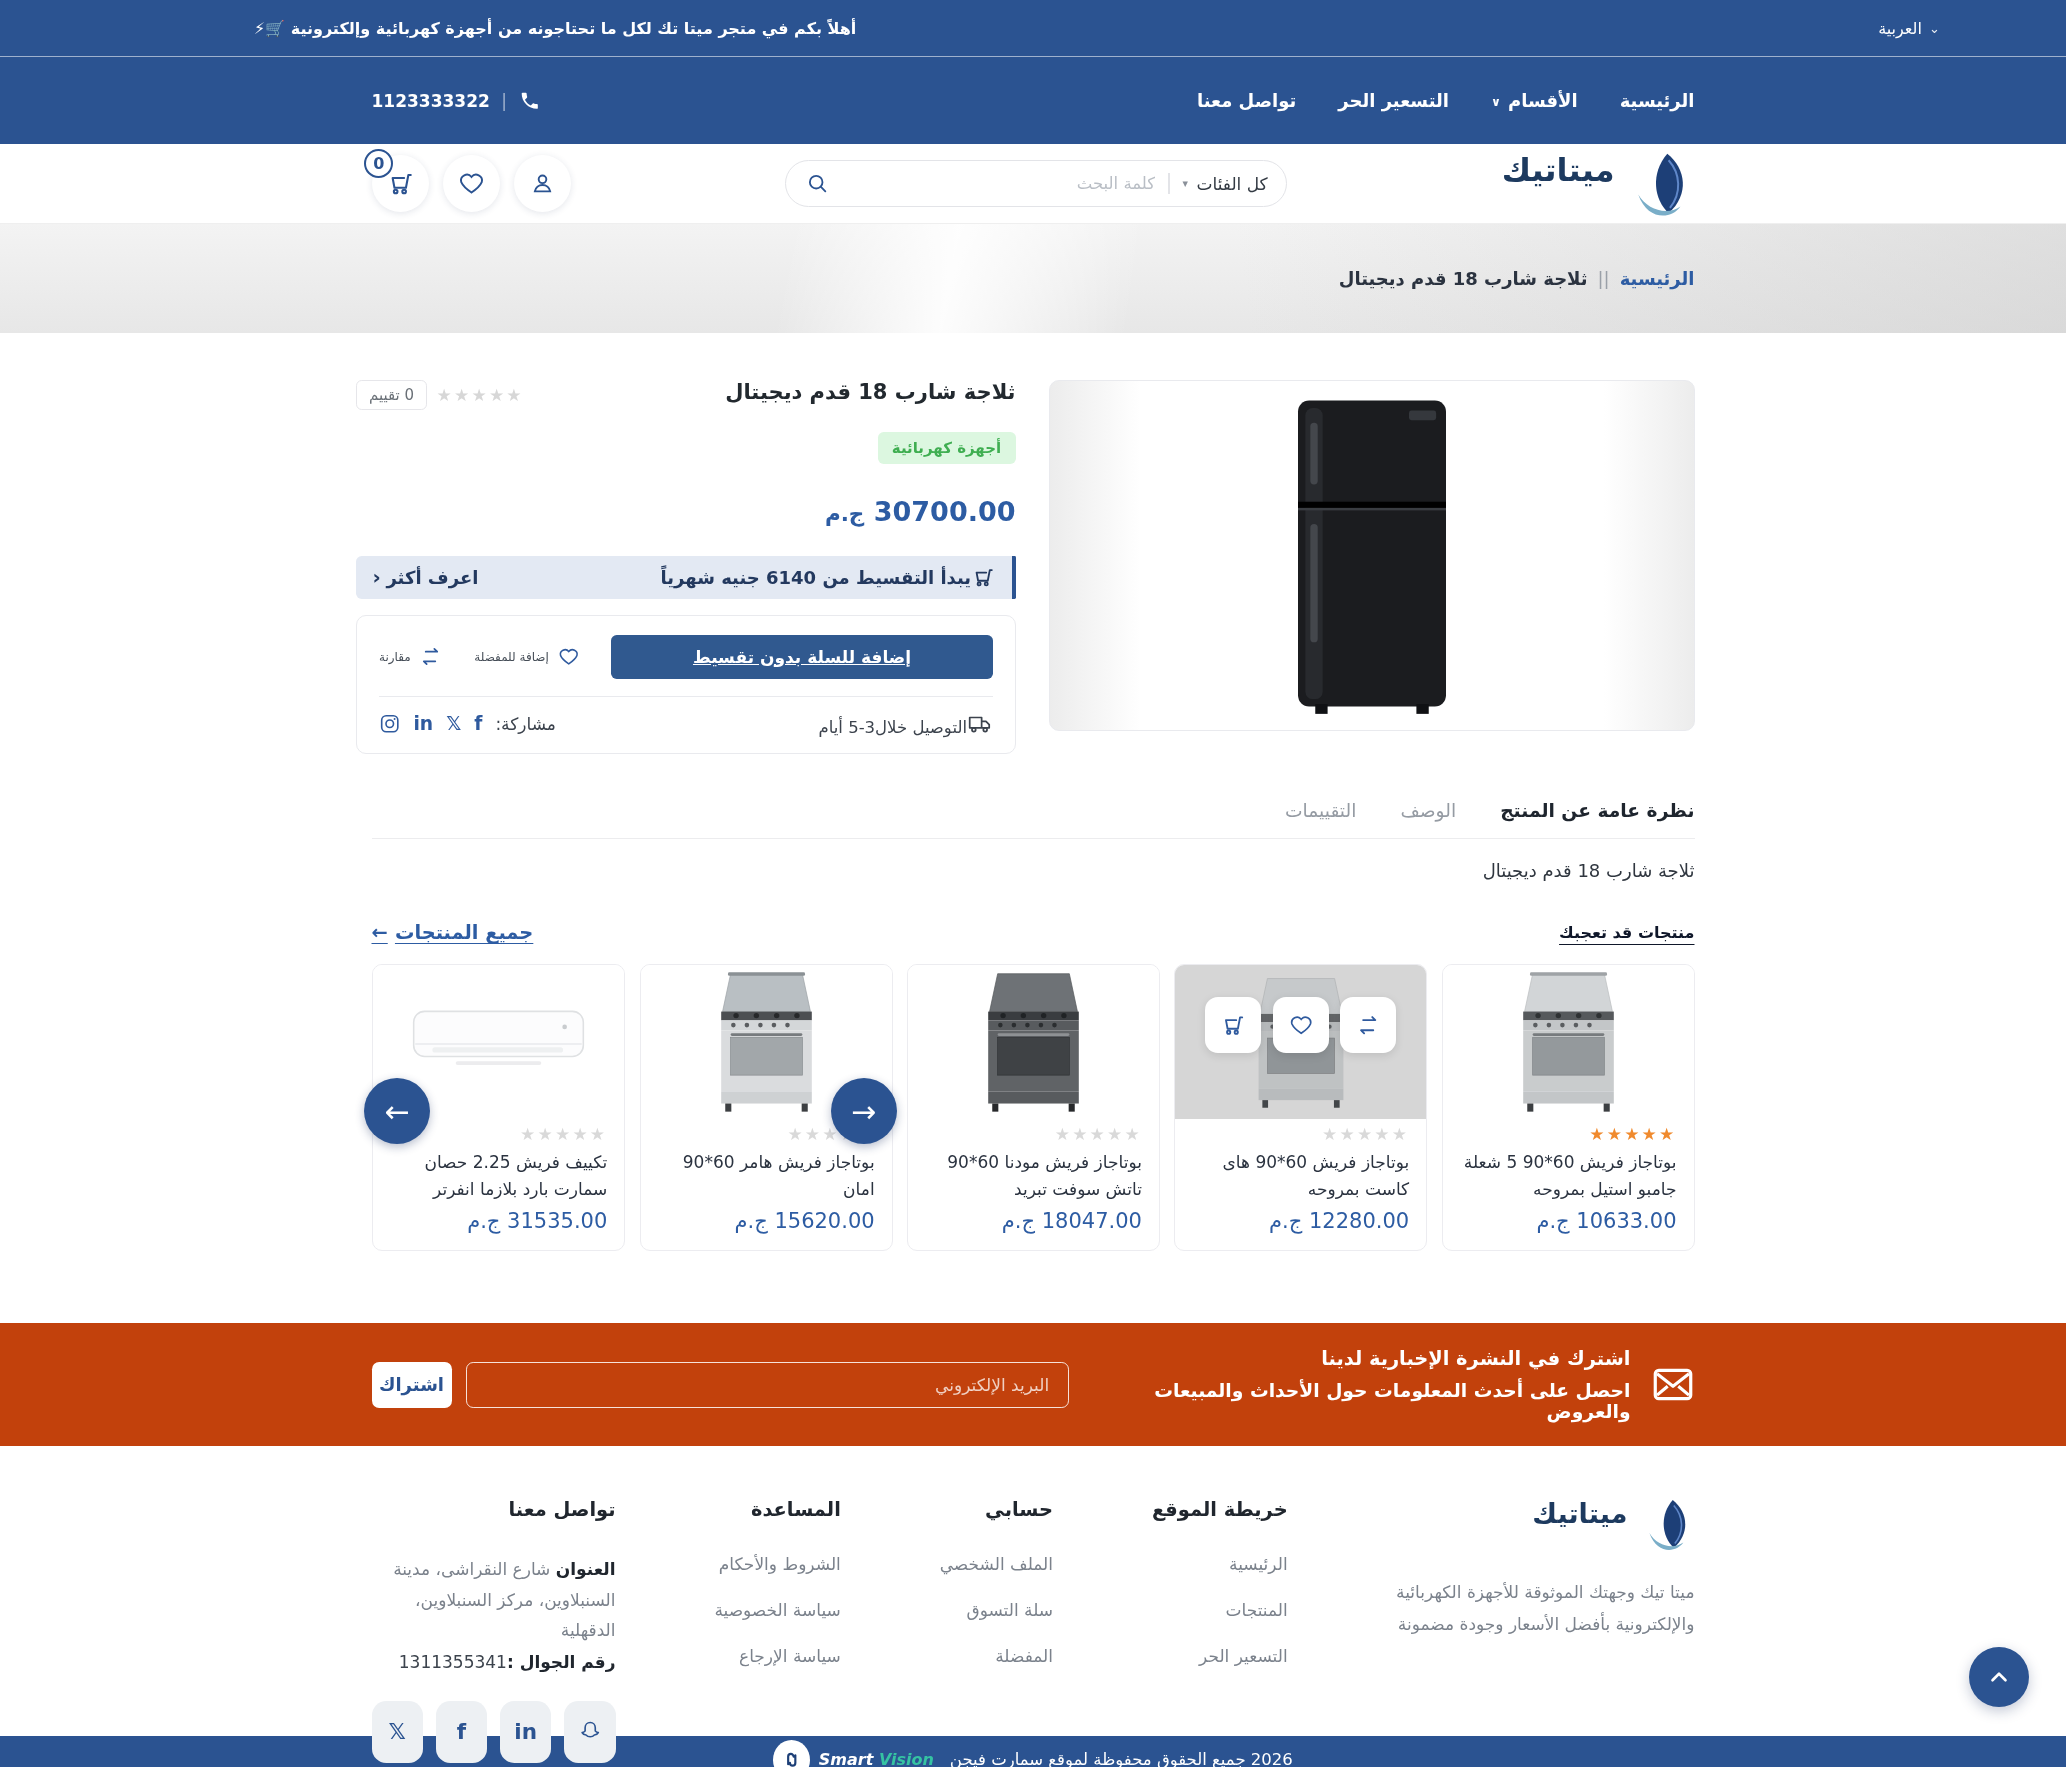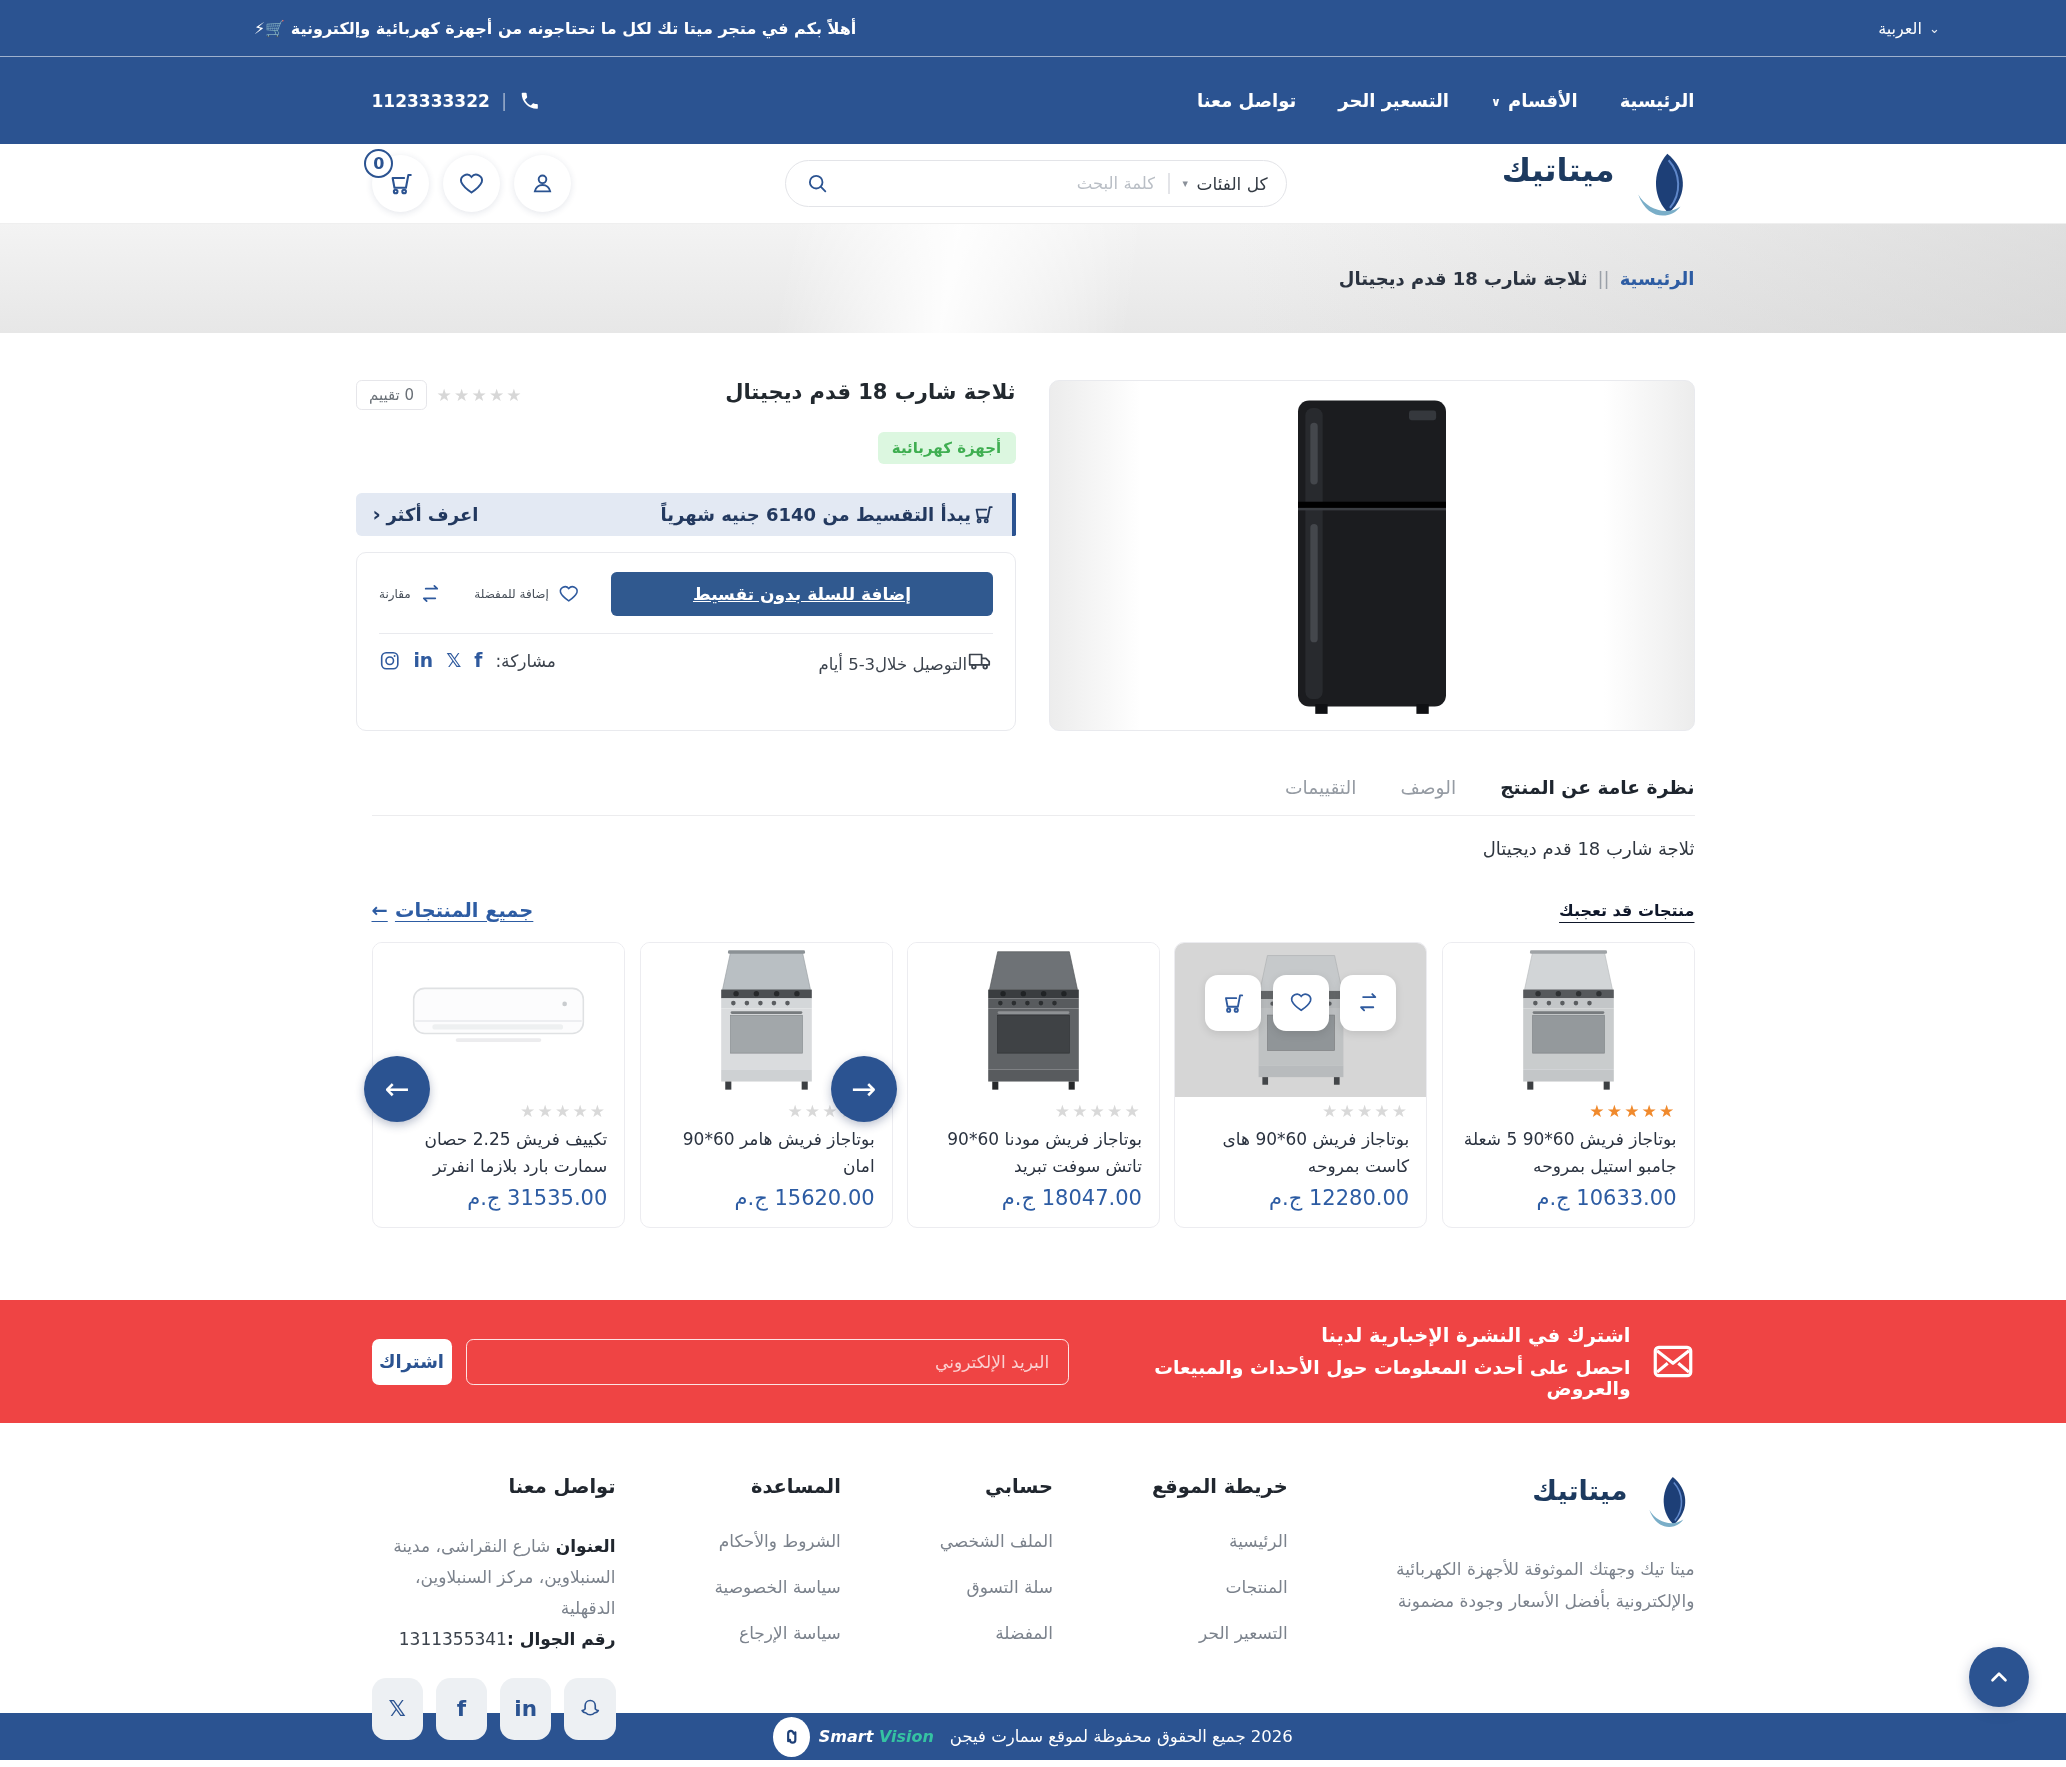--- a/index.html
+++ b/index.html
@@ -102,21 +102,21 @@
   .card-body{padding:4.3px 17px 17px;text-align:right}
   .card-stars{font-size:17px;letter-spacing:2.2px;color:#d9d9d9}
   .card-stars.rated{color:#f08a2d}
   .card-name{margin-top:5.7px;font-size:17px;color:#2b3340;line-height:1.55}
   .card-price{margin-top:7.2px;font-size:21px;font-weight:400;color:#2d5ca3}
   .car-arrow{position:absolute;width:66px;height:66px;border-radius:50%;background:#2b5391;color:#fff;display:flex;align-items:center;justify-content:center;font-size:30px;top:114px;cursor:pointer;box-shadow:0 2.9px 10px rgba(20,40,90,.3);z-index:3}
   .car-prev{left:-7.2px}
   .car-next{right:auto;left:459px}
 
   
-  .newsletter{margin-top:72px;height:123px;background:#ef4444;color:#fff}
+  .newsletter{margin-top:72px;height:123px;background:#c2410c;color:#fff}
   .newsletter .container{height:100%;display:flex;align-items:center;justify-content:space-between}
   .nl-right{display:flex;align-items:center;gap:20px}
   .nl-title{font-size:19.4px;font-weight:700}
   .nl-sub{margin-top:10px;font-size:18.7px;font-weight:700}
   .nl-left{display:flex;align-items:center;gap:14.3px}
   .nl-input{width:603px;height:46px;border:1.4px solid rgba(255,255,255,.85);border-radius:7.2px;background:transparent;color:#fff;font-size:17px;font-family:inherit;padding:0 18.7px;outline:none}
   .nl-input::placeholder{color:rgba(255,255,255,.75)}
   .nl-btn{width:80px;height:46px;border:none;border-radius:7.2px;background:#fff;color:#2b5391;font-size:18px;font-weight:700;font-family:inherit;cursor:pointer}
 
   
@@ -274,20 +274,24 @@
 
       <div class="info">
         <div class="title-row">
           <h1 class="p-title">ثلاجة شارب 18 قدم ديجيتال</h1>
           <div class="rating-box">
             <span class="stars">★★★★★</span>
             <span class="review-badge">0 تقييم</span>
           </div>
         </div>
         <span class="cat-badge">أجهزة كهربائية</span>
+        <div class="price">
+          <span>30700.00</span>
+          <span class="cur">ج.م</span>
+        </div>
         <div class="installment">
           <div class="inst-right">
             <span>
               <svg width="24.4" height="24.4" viewBox="0 0 24 24" fill="none" stroke="#23395f" stroke-width="1.8" stroke-linecap="round" stroke-linejoin="round">
                   <path d="M20.5 5h-2l-2 10.5H7L5.5 7.5h9.5"></path>
                   <circle cx="8" cy="18.6" r="1.5"></circle>
                   <circle cx="15" cy="18.6" r="1.5"></circle>
                 </svg>
             </span>
             <span>يبدأ التقسيط من 6140 جنيه شهرياً</span>

